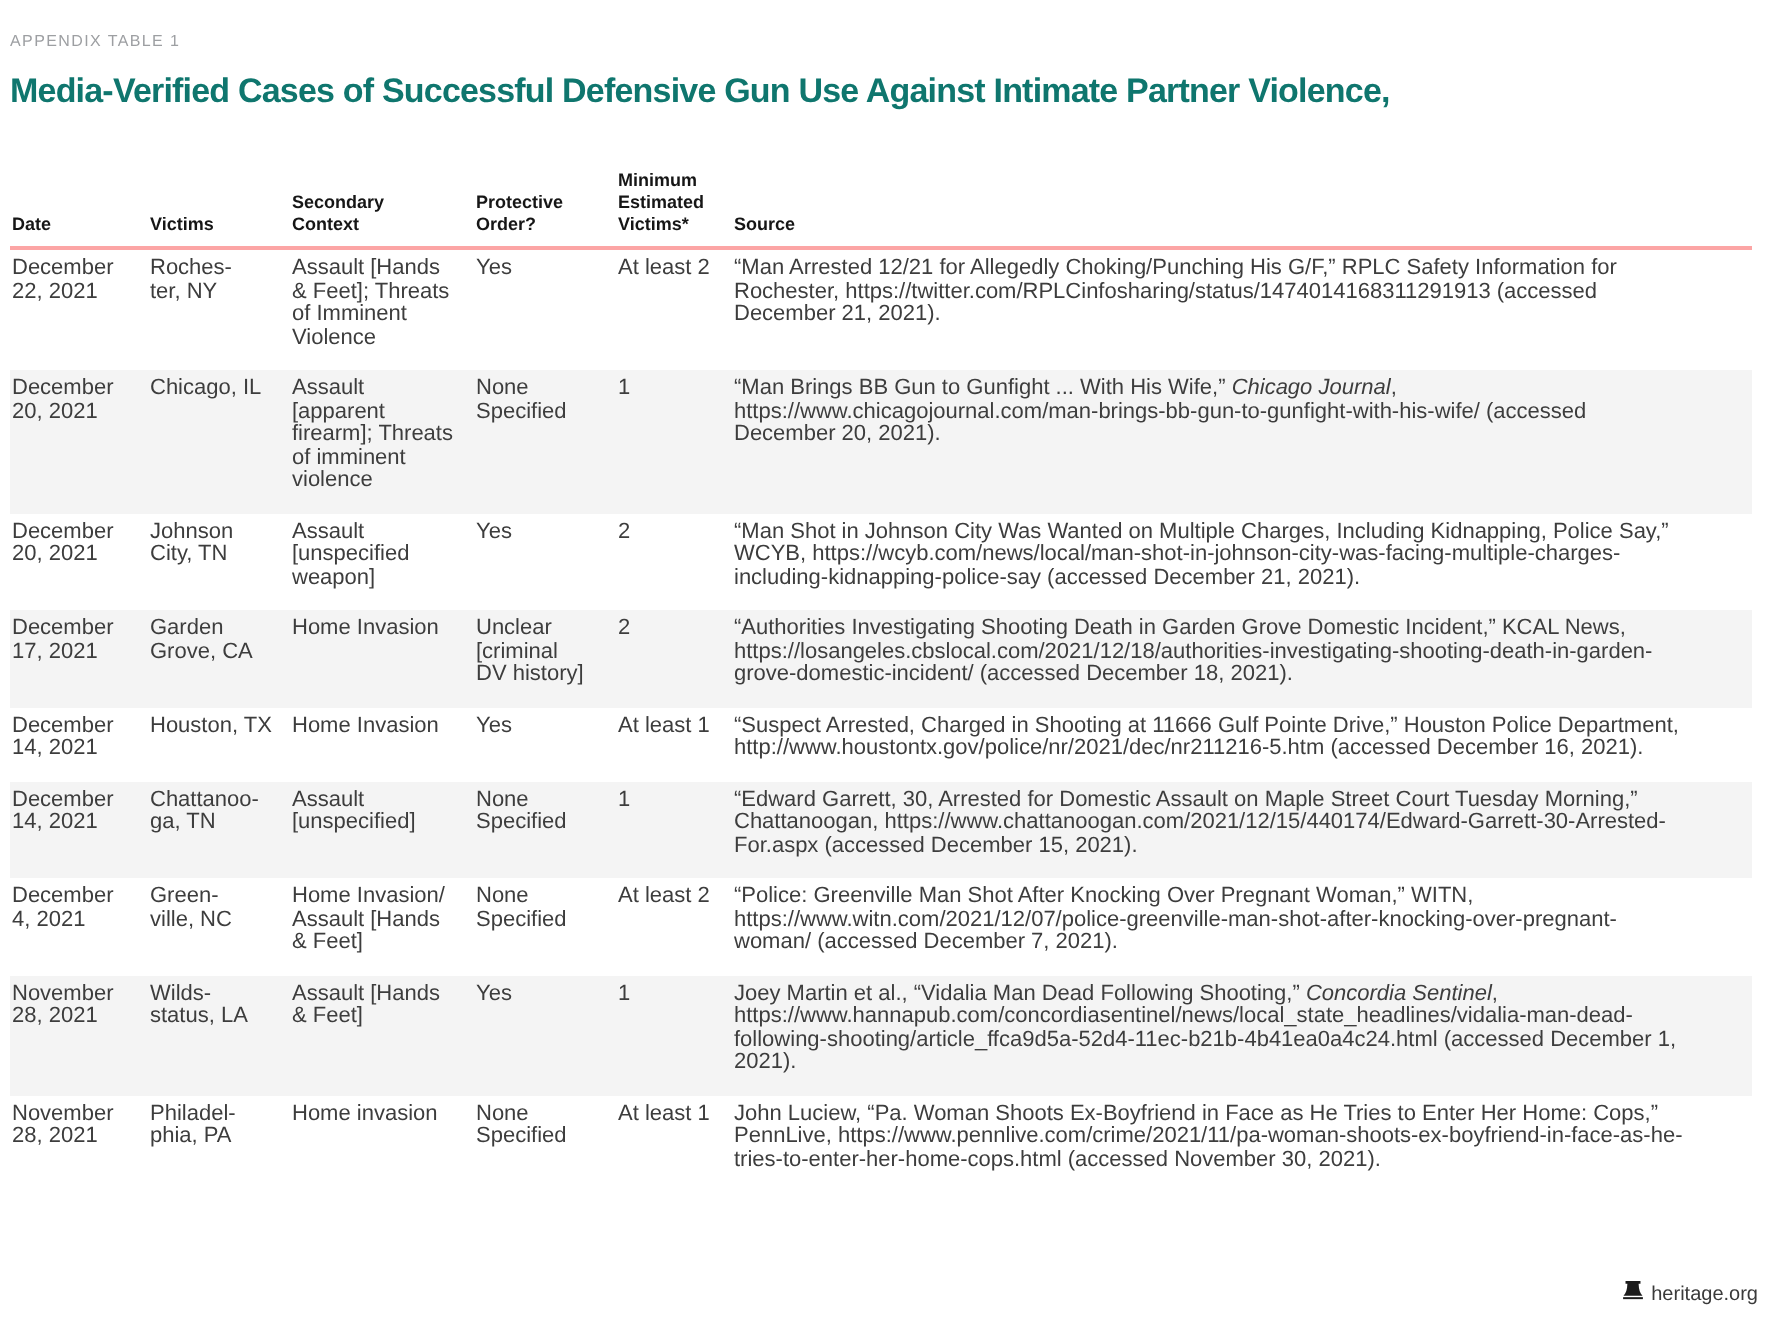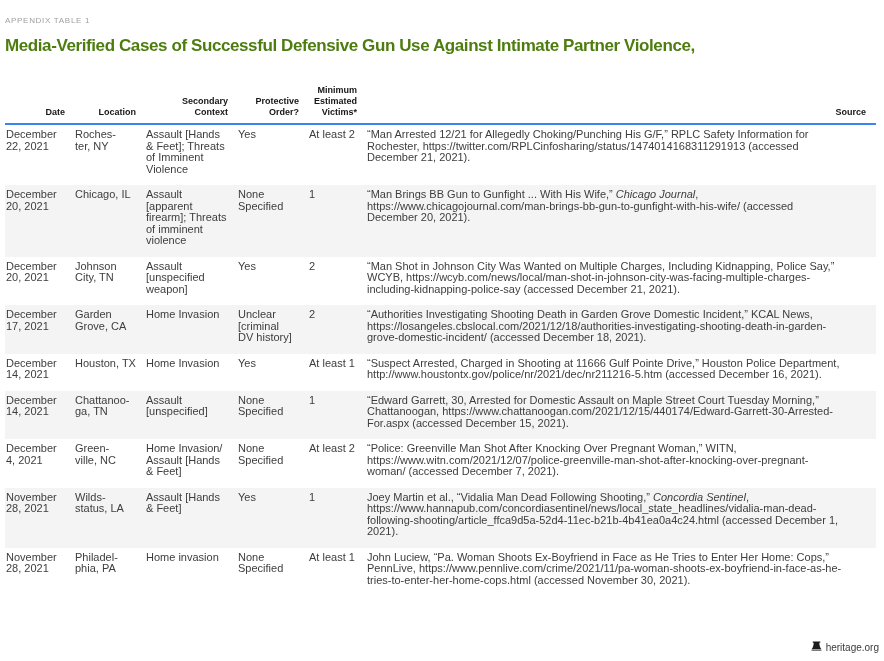--- a/index.html
+++ b/index.html
@@ -15,47 +15,47 @@
 
   .eyebrow {
     font-size: 8px;
     letter-spacing: 0.7px;
     color: #9d9fa2;
     font-weight: 400;
   }
   .title {
     margin-top: 9px;
     font-weight: 700;
-    color: #4d7c0f;
+    color: #0f766e;
     font-size: 17px;
     line-height: 23px;
     letter-spacing: -0.4px;
   }
 
   table.dgu {
     margin-top: 28px;
     width: 871px;
     border-collapse: collapse;
     table-layout: fixed;
   }
   table.dgu col.c-date { width: 70px; }
   table.dgu col.c-loc  { width: 71px; }
   table.dgu col.c-sec  { width: 92px; }
   table.dgu col.c-po   { width: 71px; }
   table.dgu col.c-vic  { width: 58px; }
 
   thead th {
-    text-align: right;
+    text-align: left;
     vertical-align: bottom;
     font-size: 9px;
     line-height: 11px;
     font-weight: 700;
     color: #161616;
     padding: 0 10px 5px 0;
-    border-bottom: 2px solid #3b82f6;
+    border-bottom: 2px solid #fca5a5;
   }
   thead th:first-child { padding-left: 1px; }
 
   tbody td {
     vertical-align: top;
     font-size: 11px;
     line-height: 11.5px;
     color: #3d3d3d;
     padding: 4px 10px 10px 0;
   }
@@ -93,21 +93,21 @@
       <col class="c-date">
         <col class="c-loc">
         <col class="c-sec">
         <col class="c-po">
         <col class="c-vic">
         <col class="c-src">
     </colgroup>
     <thead>
       <tr>
         <th>Date</th>
-        <th>Location</th>
+        <th>Victims</th>
         <th>Secondary Context</th>
         <th>Protective Order?</th>
         <th>Minimum Estimated Victims*</th>
         <th>Source</th>
       </tr>
     </thead>
     <tbody>
         <tr class="data-row">
     <td class="pre">December
 22, 2021</td>

